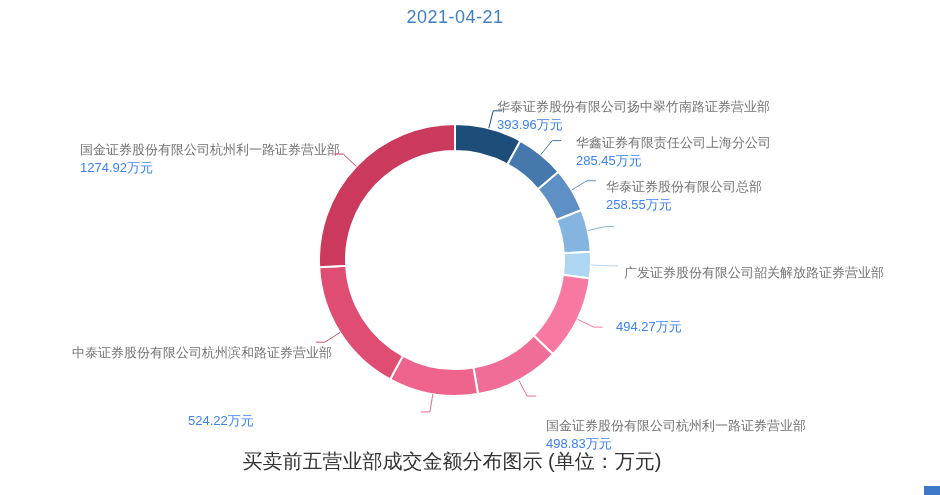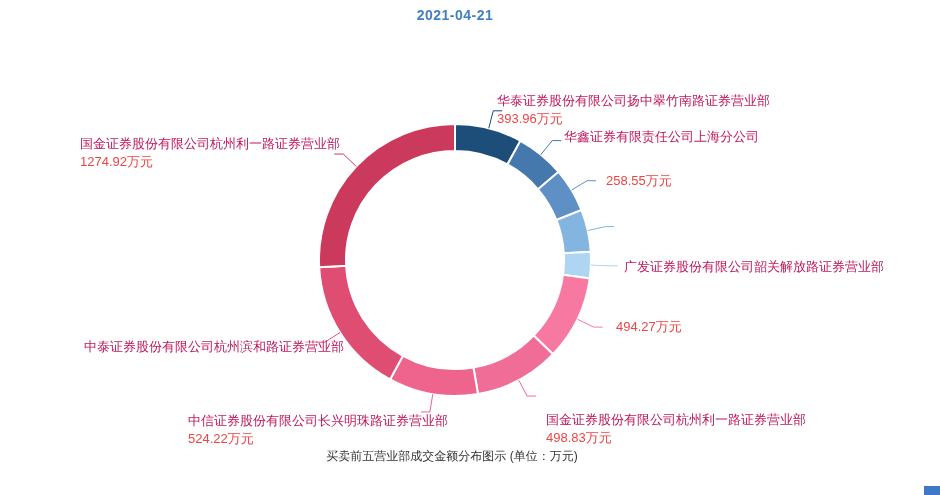--- a/index.html
+++ b/index.html
@@ -2,29 +2,29 @@
 <html><head>
 <meta charset="utf-8">
 <style>
   html,body{margin:0;padding:0;background:#fff;}
   .canvas{
     position:relative;width:940px;height:495px;background:#ffffff;
     font-family:"Liberation Sans","DejaVu Sans",sans-serif;overflow:hidden;
   }
   .date{
     position:absolute;top:7px;left:455px;transform:translateX(-50%);
-    font-size:14px;font-weight:bold;letter-spacing:.5px;
+    font-size:18px;font-weight:normal;letter-spacing:.5px;
   }
   .chart-svg{position:absolute;left:0;top:0;}
   .lbl{position:absolute;font-size:13px;line-height:18px;white-space:nowrap;}
-  .lbl-name{color:#be185d;}
-  .lbl-value{color:#ef4444;}
+  .lbl-name{color:#737373;margin-top:6px;}
+  .lbl-value{color:#3b82f6;}
   .title{
     position:absolute;top:448px;left:452px;transform:translateX(-50%);
-    font-size:12px;color:#333333;
+    font-size:20px;color:#333333;
   }
   .corner{
     position:absolute;right:0;bottom:0;width:16px;height:9px;background:#3e78c8;
   }
 </style>
 </head>
 <body>
 
 <div class="canvas">
 
@@ -50,41 +50,42 @@
       <path d="M390.06 379.49 A136 136 0 0 1 319.19 267.23 L346.15 265.79 A109 109 0 0 0 402.95 355.77 Z" fill="#e04d73" stroke="#ffffff" stroke-width="2"></path>
       <polyline points="340,332.59 324.77,342.2 315.77,342.2" fill="none" stroke="#e04d73" stroke-width="1"></polyline>
       <path d="M319.19 267.23 A136 136 0 0 1 455 124 L455 151 A109 109 0 0 0 346.15 265.79 Z" fill="#cb3a5c" stroke="#ffffff" stroke-width="2"></path>
       <polyline points="356.31,166.42 343.25,154.04 334.25,154.04" fill="none" stroke="#cb3a5c" stroke-width="1"></polyline>
     </svg>
 
   <div class="lbl" style="left:497px;top:92px">
     <div class="lbl-name">华泰证券股份有限公司扬中翠竹南路证券营业部</div>
     <div class="lbl-value">393.96万元</div>
   </div>
-  <div class="lbl" style="left:564px;top:128px">
+  <div class="lbl" style="left:576px;top:128px">
     <div class="lbl-name">华鑫证券有限责任公司上海分公司</div>
+    <div class="lbl-value">285.45万元</div>
   </div>
   <div class="lbl" style="left:606px;top:172px">
+    <div class="lbl-name">华泰证券股份有限公司总部</div>
     <div class="lbl-value">258.55万元</div>
   </div>
   <div class="lbl" style="left:624px;top:258px">
     <div class="lbl-name">广发证券股份有限公司韶关解放路证券营业部</div>
   </div>
   <div class="lbl" style="left:616px;top:318px">
     <div class="lbl-value">494.27万元</div>
   </div>
   <div class="lbl" style="left:546px;top:411px">
     <div class="lbl-name">国金证券股份有限公司杭州利一路证券营业部</div>
     <div class="lbl-value">498.83万元</div>
   </div>
   <div class="lbl" style="left:188px;top:412px">
-    <div class="lbl-name">中信证券股份有限公司长兴明珠路证券营业部</div>
     <div class="lbl-value">524.22万元</div>
   </div>
-  <div class="lbl" style="left:84px;top:338px">
+  <div class="lbl" style="left:72px;top:338px">
     <div class="lbl-name">中泰证券股份有限公司杭州滨和路证券营业部</div>
   </div>
   <div class="lbl" style="left:80px;top:135px">
     <div class="lbl-name">国金证券股份有限公司杭州利一路证券营业部</div>
     <div class="lbl-value">1274.92万元</div>
   </div>
 
   <div class="title" style="color: rgb(51, 51, 51);">买卖前五营业部成交金额分布图示 (单位：万元)</div>
 
   <div class="corner" style="background: rgb(62, 120, 200);"></div>

